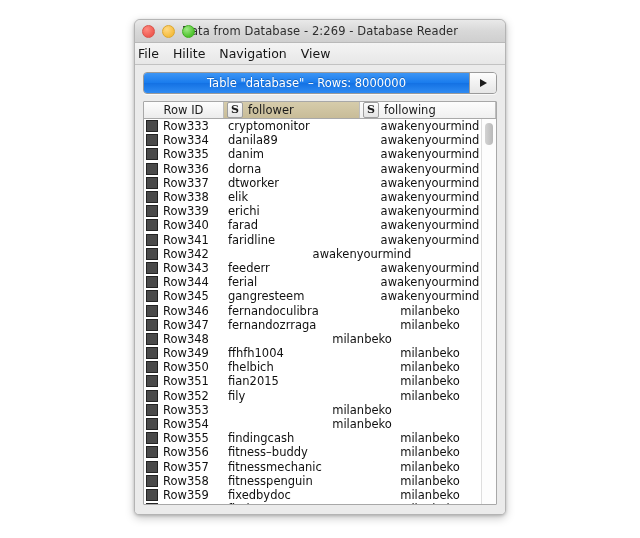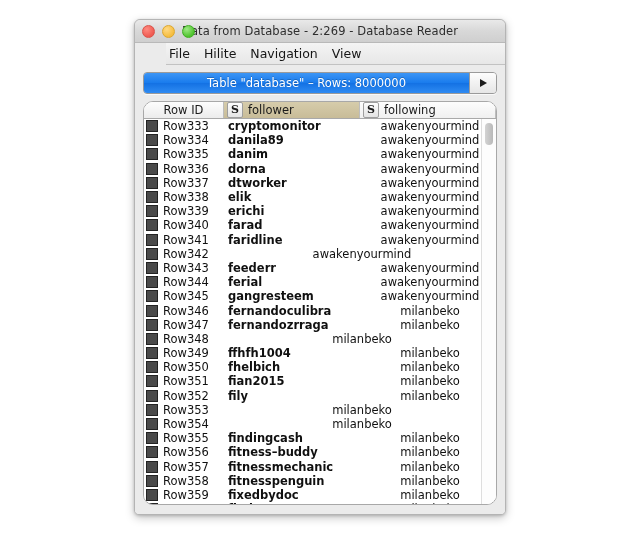--- a/index.html
+++ b/index.html
@@ -69,21 +69,20 @@
   }
 
   
   .menubar {
     height: 21px;
     background: linear-gradient(to bottom, #f4f4f4, #e7e7e7);
     border-bottom: 1px solid #c2c2c2;
     display: flex;
     align-items: center;
     gap: 0px;
-    margin-left: 31px;
   }
   .menu-item {
     font-size: 12.5px;
     color: #161616;
     padding: 0 11px 0 3px;
     line-height: 21px;
     white-space: nowrap;
     cursor: default;
   }
 
@@ -129,21 +128,21 @@
     border-left: 7px solid #1c1c1c;
     border-top: 4.5px solid transparent;
     border-bottom: 4.5px solid transparent;
   }
 
   
   .table-frame {
     margin-top: 7px;
     background: #ffffff;
     border: 1px solid #a8a8a8;
-    border-radius: 10px;
+    border-radius: 1px;
     height: 404px;
     box-sizing: border-box;
     position: relative;
     overflow: hidden;
   }
   .thead {
     display: flex;
     height: 17px;
     background: linear-gradient(to bottom, #fbfbfb, #eaeaea);
     border-bottom: 1px solid #a9a9a9;
@@ -222,21 +221,20 @@
     background: #4a4a4a;
     border: 1px solid #232323;
     flex: 0 0 auto;
     display: block;
   }
   .cell-follower {
     flex: 1 1 0;
     padding-left: 4px;
     box-sizing: border-box;
     overflow: hidden;
-    font-weight: bold;
   }
   .cell-following {
     flex: 1 1 0;
     padding-left: 4px;
     box-sizing: border-box;
     overflow: hidden;
     text-align: center;
   }
 
   

